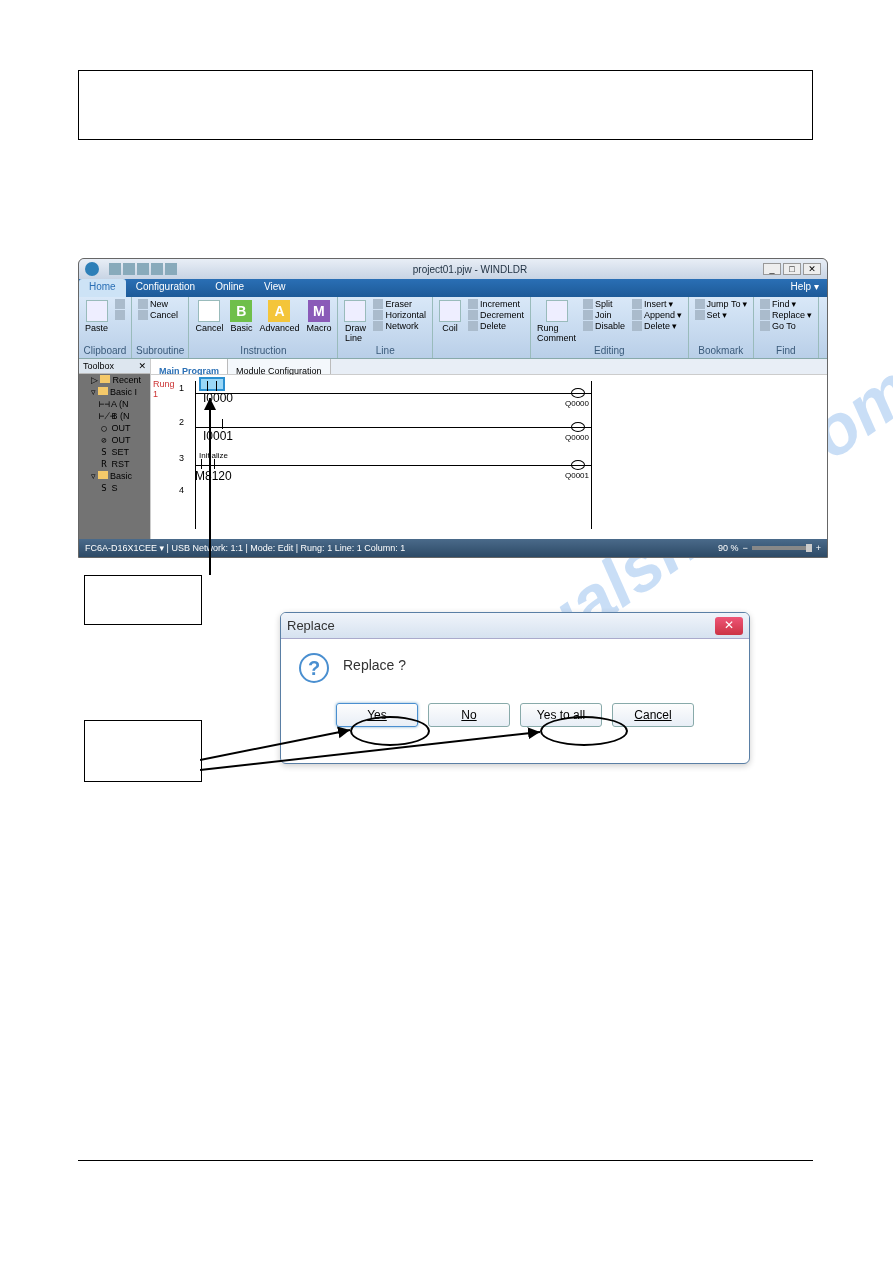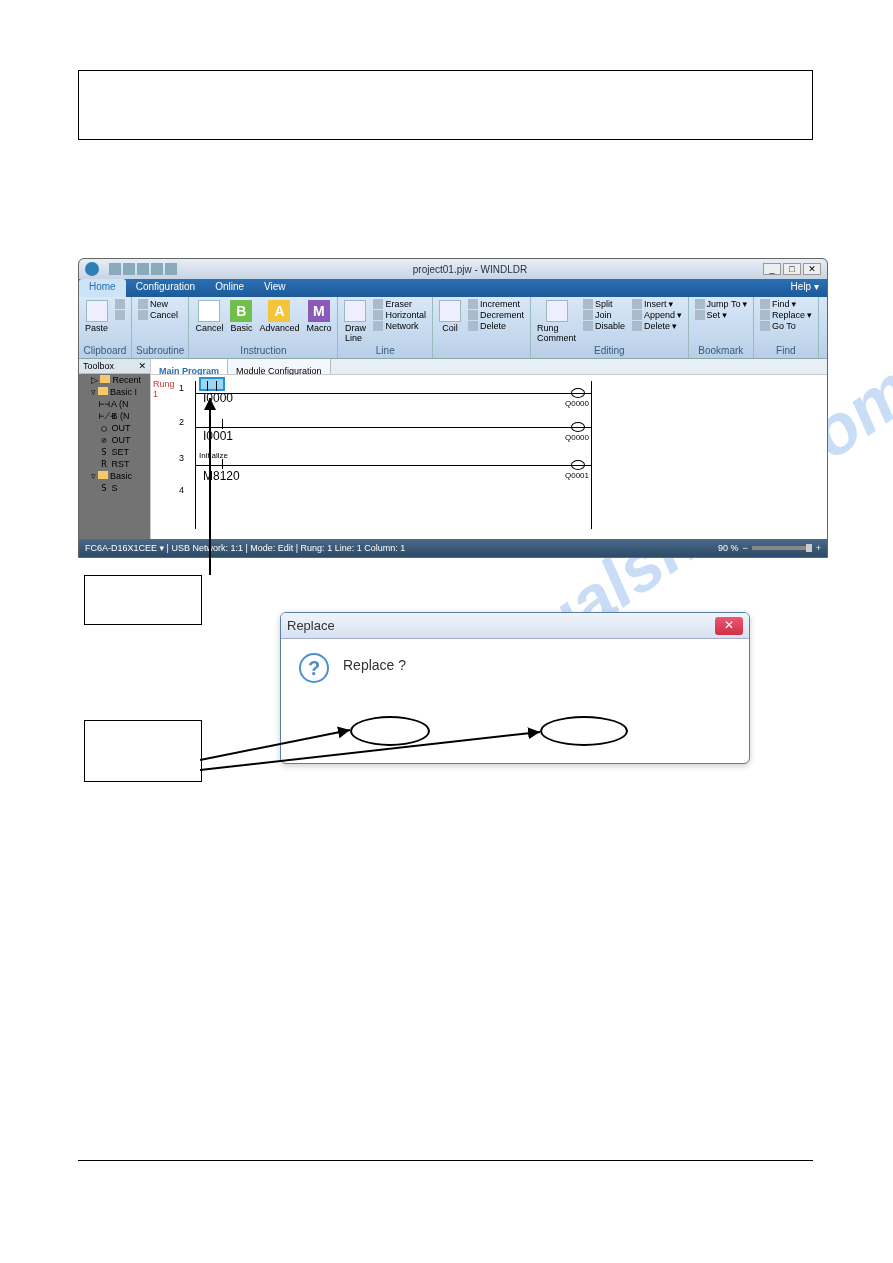--- a/index.html
+++ b/index.html
@@ -313,21 +313,21 @@
                 <span></span>
                 <span></span>
               </div>
             <span>I0001</span>
           </div>
           <div class="coil" style="left:420px; top:47px;"></div>
           <span class="coillbl" style="left:414px; top:58px;">Q0000</span>
 
           <div class="rungline" style="top:90px; width:396px;"></div>
           <span class="coillbl" style="left:48px; top:76px;">Initialize</span>
-          <div class="contact" style="left:52px; top:84px;">
+          <div class="contact" style="left:44px; top:84px;">
             <div class="bars">
                 <span></span>
                 <span></span>
               </div>
             <span>M8120</span>
           </div>
           <div class="coil" style="left:420px; top:85px;"></div>
           <span class="coillbl" style="left:414px; top:96px;">Q0001</span>
         </div>
       </div>
@@ -351,20 +351,34 @@
 
   <div class="dialog">
     <div class="dlgtitle">
       <span>Replace</span>
       <span class="closebtn">✕</span>
     </div>
     <div class="dlgbody">
       <div class="qicon">?</div>
       <div class="dlgtxt">Replace ?</div>
     </div>
+    <div class="dlgbtns">
+      <div class="dlgbtn def">
+          <span class="underline">Yes</span>
+        </div>
+      <div class="dlgbtn">
+          <span class="underline">No</span>
+        </div>
+      <div class="dlgbtn">
+          <span>Yes to all</span>
+        </div>
+      <div class="dlgbtn">
+          <span class="underline">Cancel</span>
+        </div>
+    </div>
   </div>
 
   <div class="oval" style="top:716px; left:350px; width:80px; height:30px;"></div>
   <div class="oval" style="top:716px; left:540px; width:88px; height:30px;"></div>
 
   <svg class="arrowsvg" style="top:390px; left:190px; width:40px; height:200px;">
     <defs>
         <marker id="ah1" markerWidth="8" markerHeight="8" refX="6" refY="3" orient="auto">
           <path d="M0,0 L6,3 L0,6 Z" fill="#000"></path>
         </marker>

